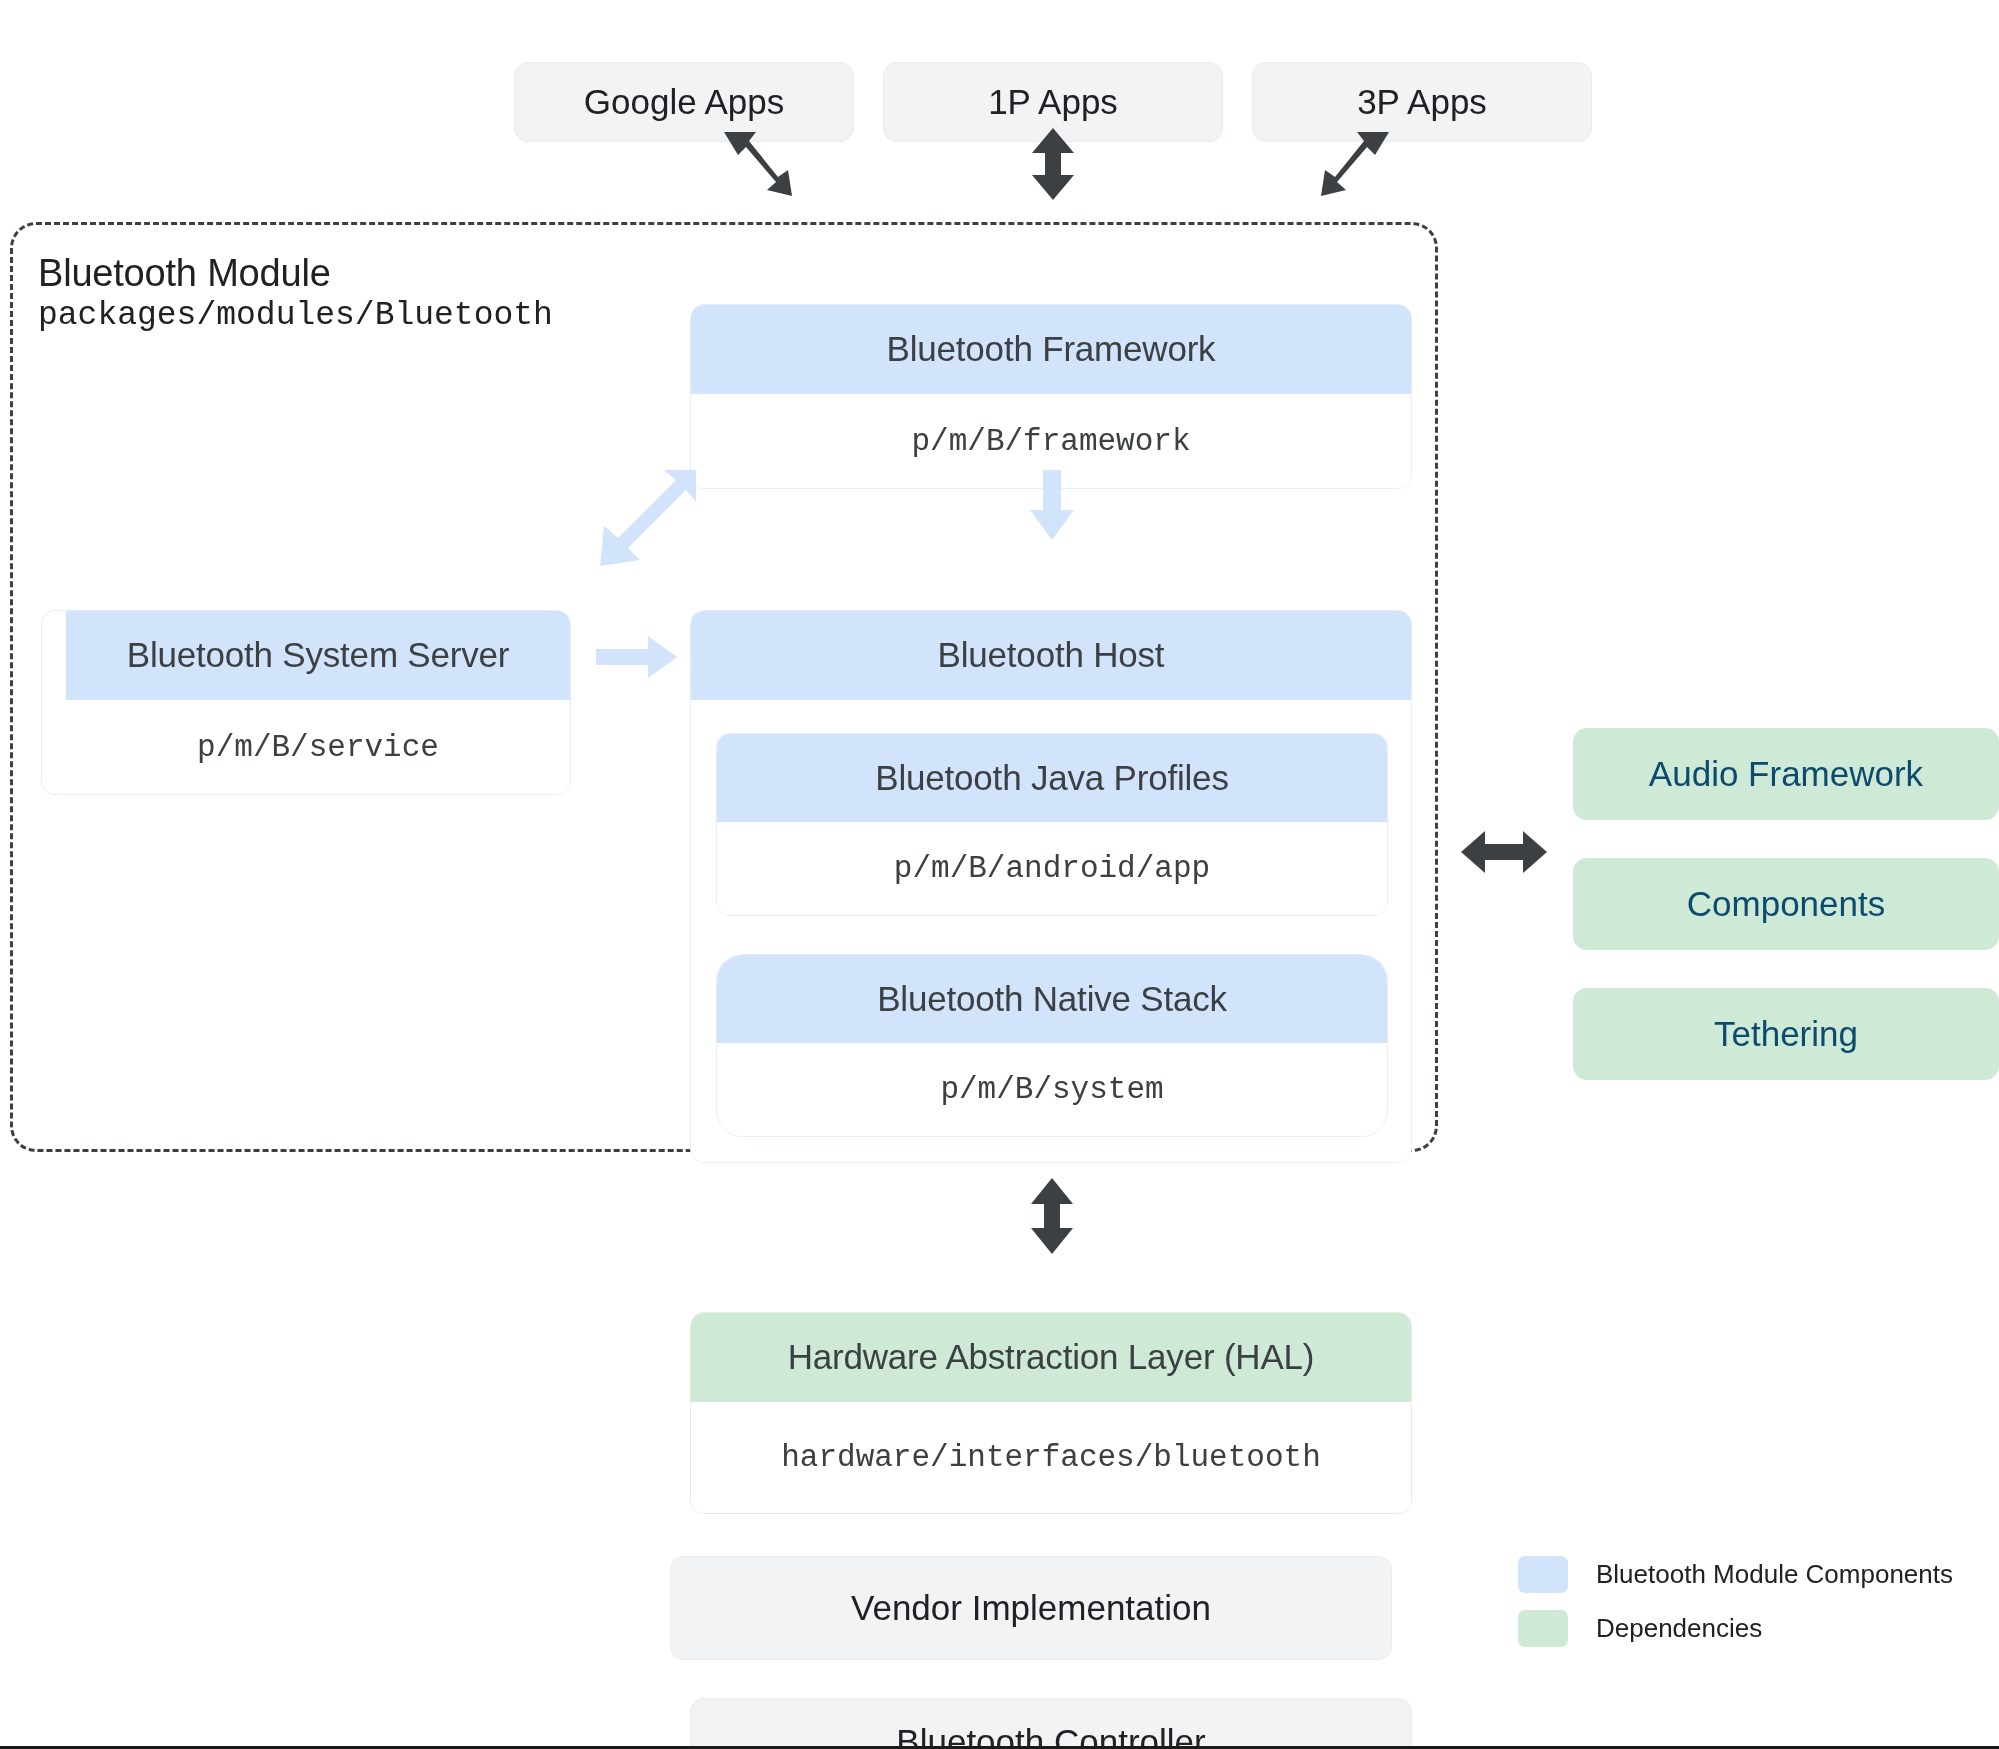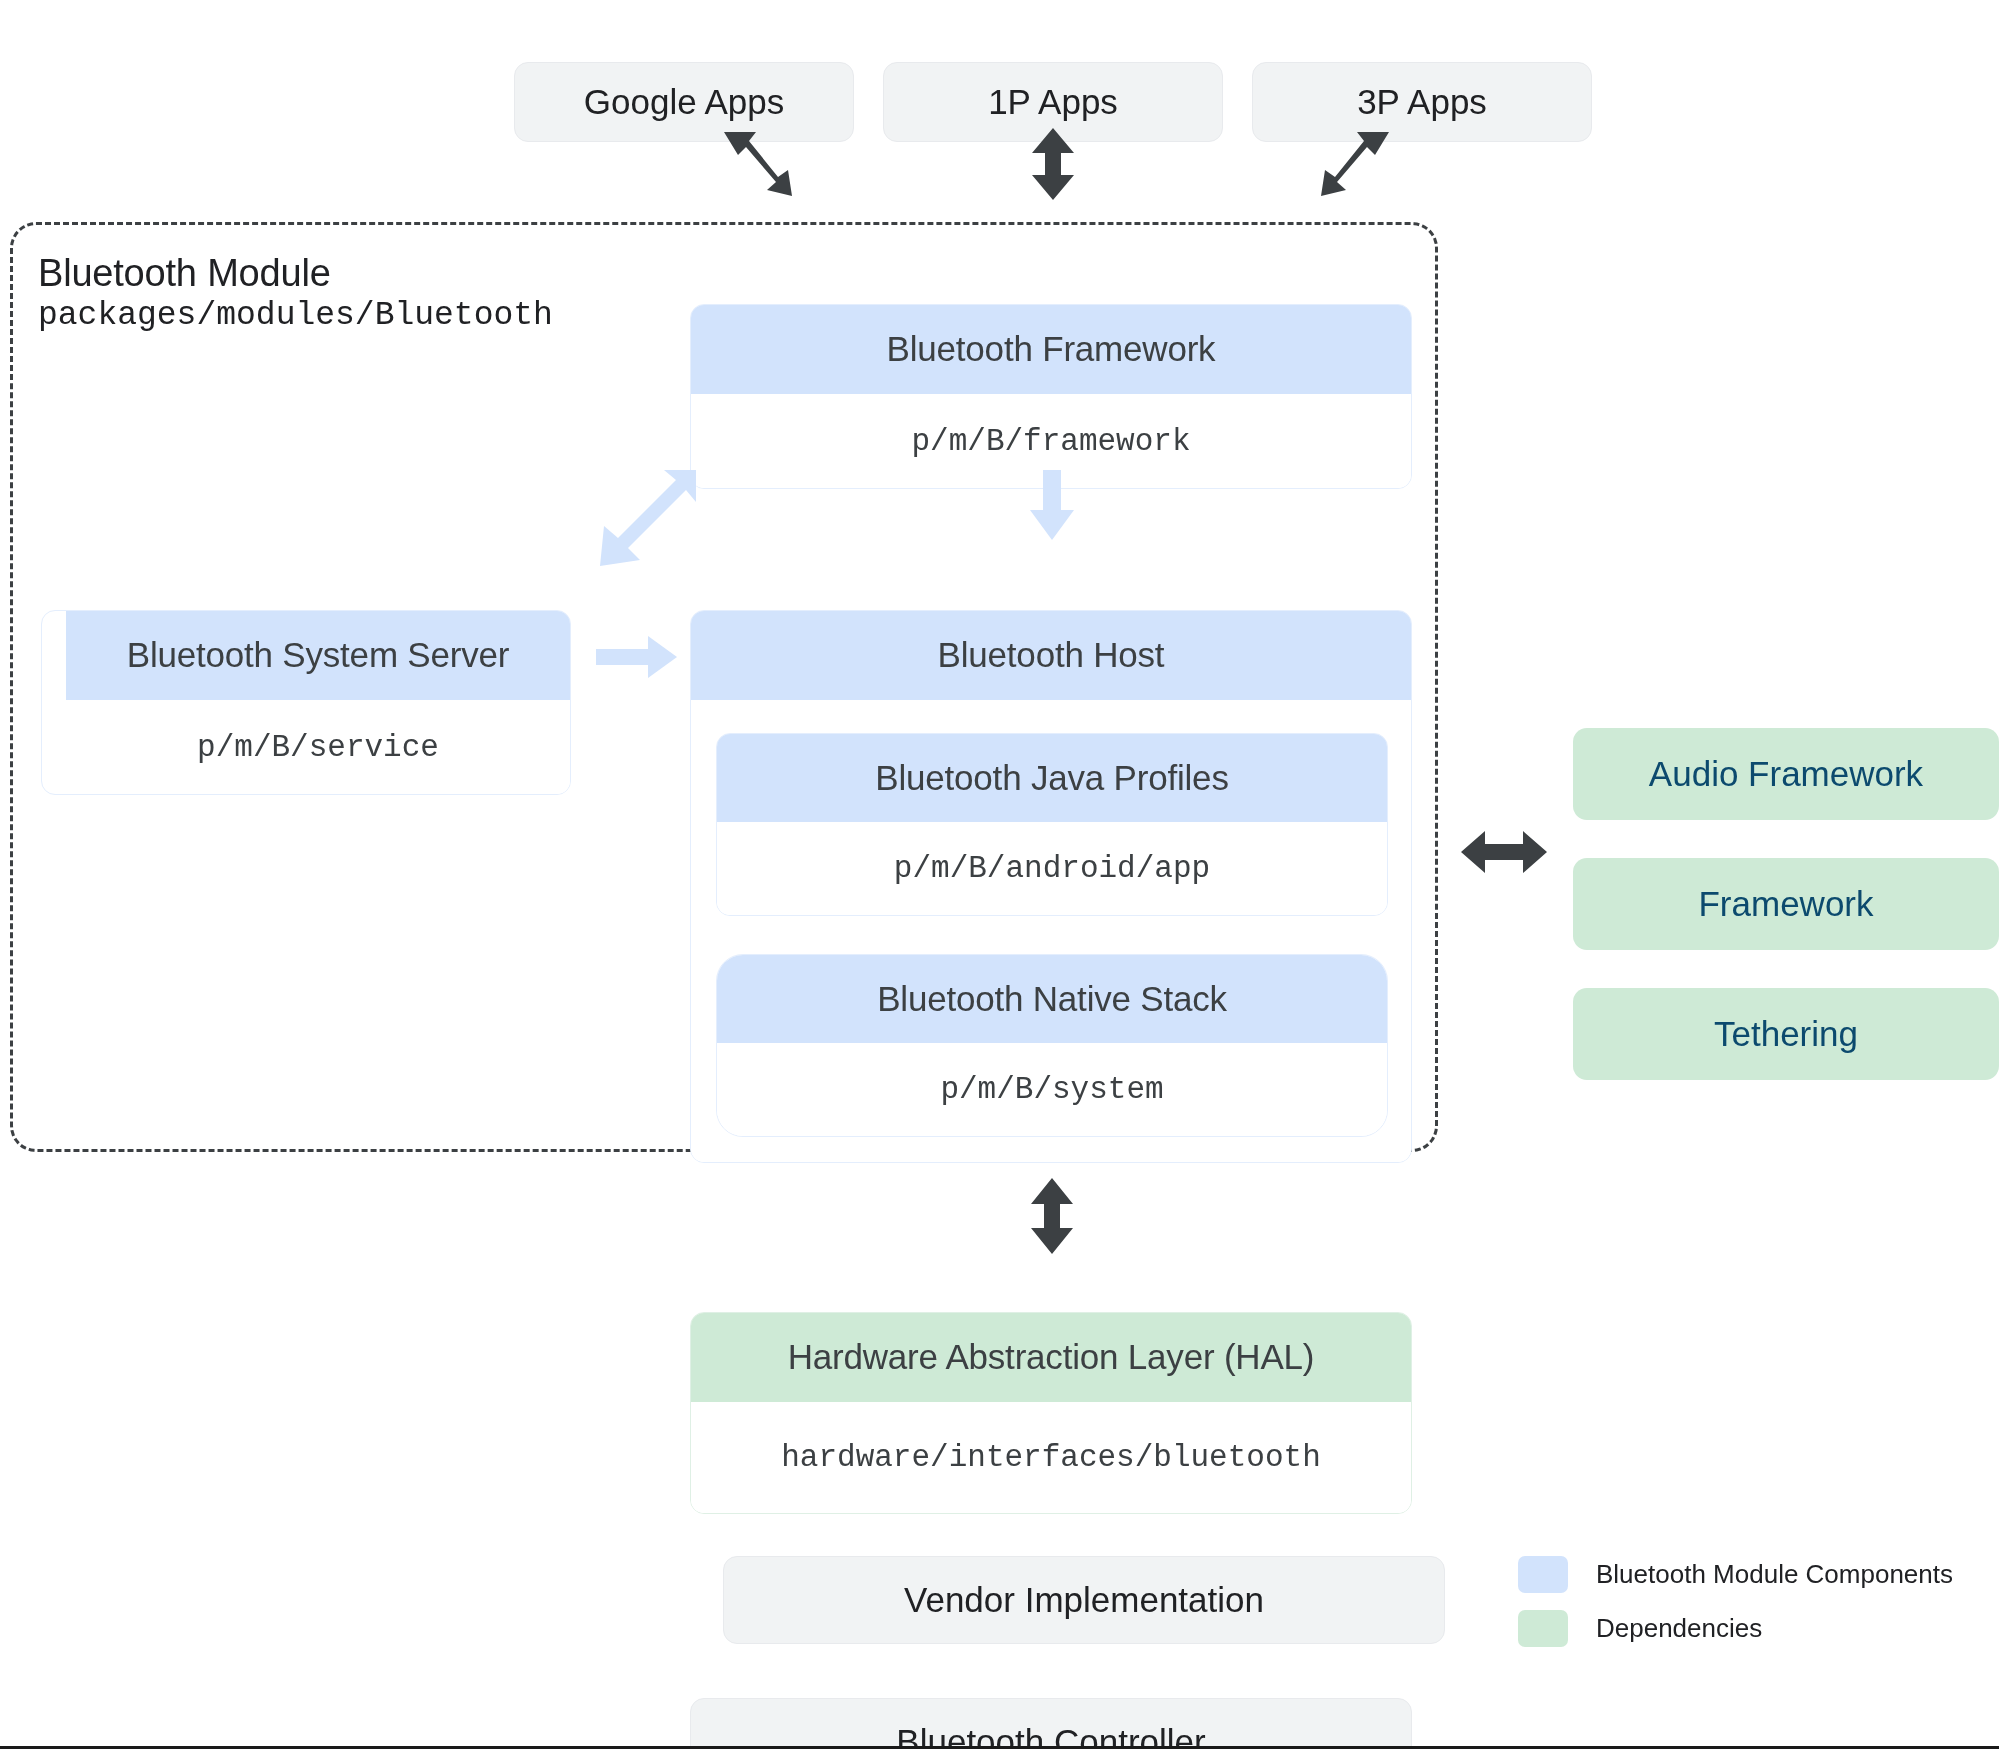--- a/index.html
+++ b/index.html
@@ -210,39 +210,39 @@
     <g fill="#3c4043">
       <path d="M0 24 L24 3 L24 16 L62 16 L62 3 L86 24 L62 45 L62 32 L24 32 L24 45 Z"></path>
     </g>
   </svg>
 
   <div class="node green-solid plain" style="left:1573px; top:680px; width:426px; height:92px;">
     <span>Audio Framework</span>
   </div>
 
   <div class="node green-solid plain" style="left:1573px; top:810px; width:426px; height:92px;">
-    <span>Framework</span>
+    <span>Components</span>
   </div>
 
   <div class="node green-solid plain" style="left:1573px; top:940px; width:426px; height:92px;">
     <span>Tethering</span>
   </div>
 
   <svg class="arrow" style="left:1029px; top:1178px;" width="46" height="76" viewBox="0 0 46 76">
     <g fill="#3c4043">
       <path d="M23 0 L44 26 L31 26 L31 50 L44 50 L23 76 L2 50 L15 50 L15 26 L2 26 Z"></path>
     </g>
   </svg>
 
   <div class="node card-green" style="left:690px; top:1264px; width:722px; height:202px;">
     <div class="head green-head" style="height:89px;">Hardware Abstraction Layer (HAL)</div>
     <div class="path" style="flex:1;">hardware/interfaces/bluetooth</div>
   </div>
 
-  <div class="node grey plain" style="left:723px; top:1508px; width:722px; height:88px;">
+  <div class="node grey plain" style="left:670px; top:1508px; width:722px; height:104px;">
     <span>Vendor Implementation</span>
   </div>
 
   <div class="node grey plain" style="left:690px; top:1650px; width:722px; height:88px;">
     <span>Bluetooth Controller</span>
   </div>
 
   <div id="legend">
 
     <div class="legend-row">

